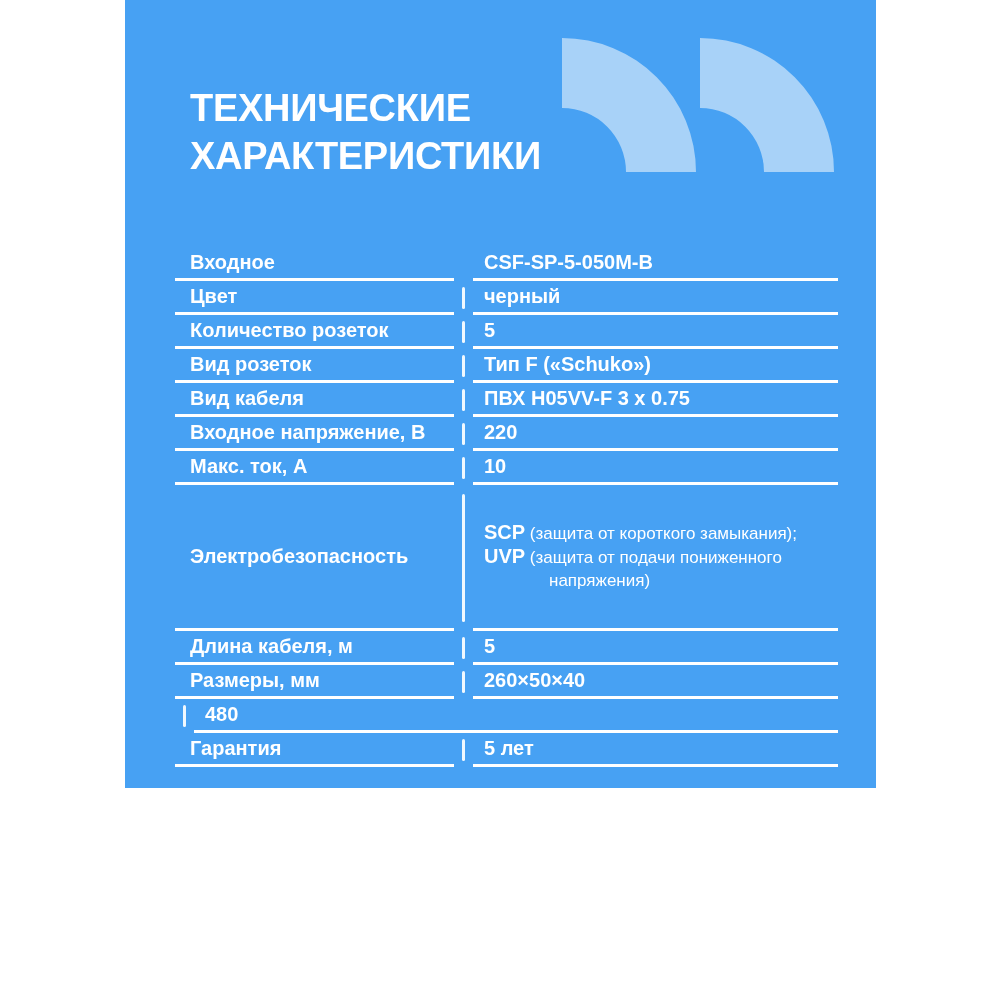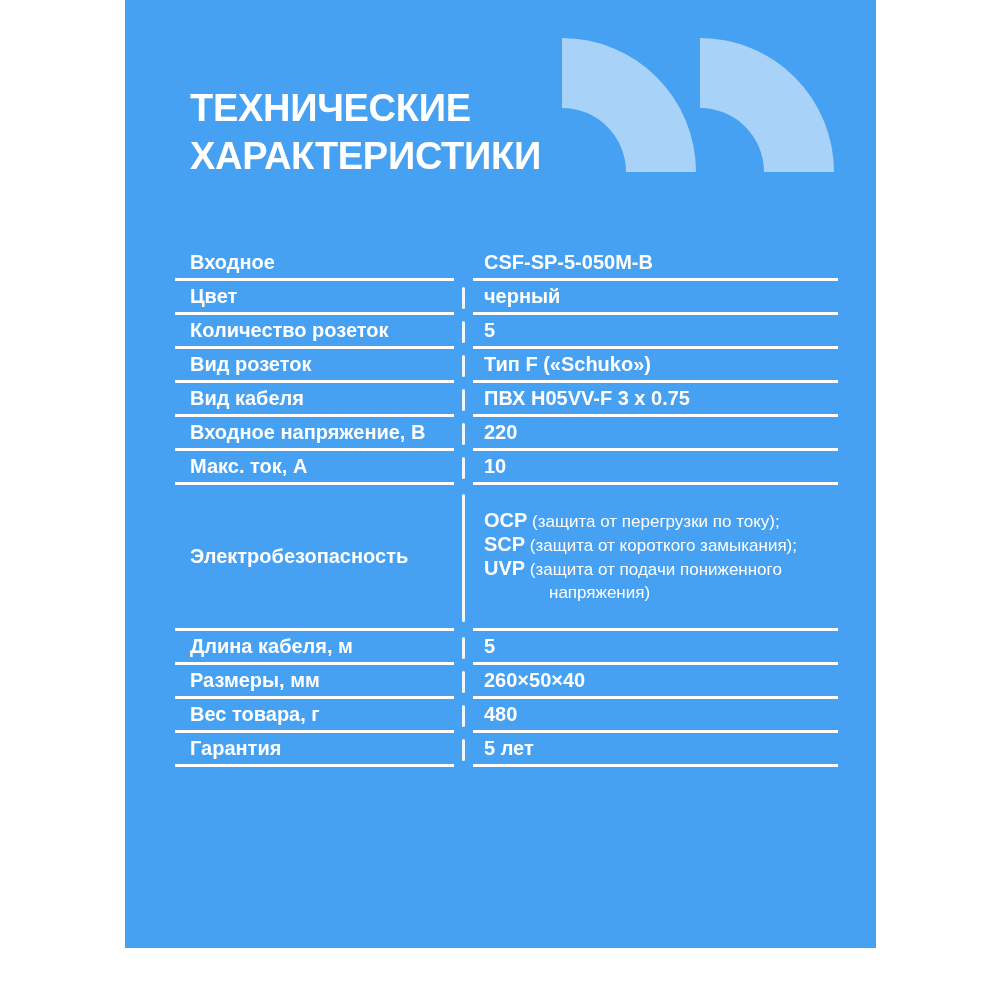--- a/index.html
+++ b/index.html
@@ -9,21 +9,21 @@
     height: 1000px;
     background: #ffffff;
     font-family: "Liberation Sans", sans-serif;
     overflow: hidden;
   }
   .card {
     position: absolute;
     left: 125px;
     top: 0;
     width: 751px;
-    height: 948px;
+    height: 788px;
     background: #47a1f3;
   }
   .title {
     position: absolute;
     left: 65px;
     top: 84px;
     color: #ffffff;
     font-size: 38px;
     line-height: 48px;
     font-weight: 700;
@@ -160,41 +160,39 @@
           <div class="sep-bar"></div>
         </div>
         <div class="cell cell--value">10</div>
       </div>
       <div class="row row--tall">
         <div class="cell cell--label">Электробезопасность</div>
         <div class="gapcol">
           <div class="sep-bar"></div>
         </div>
         <div class="cell cell--value">
-          <div class="safety-item"><span class="safety-code">OCP</span><span> (защита от перегрузки по току);</span></div>
           <div class="safety-item"><span class="safety-code">SCP</span><span> (защита от короткого замыкания);</span></div>
           <div class="safety-item"><span class="safety-code">UVP</span><span> (защита от подачи пониженного напряжения)</span></div>
         </div>
       </div>
       <div class="row">
         <div class="cell cell--label">Длина кабеля, м</div>
         <div class="gapcol">
           <div class="sep-bar"></div>
         </div>
         <div class="cell cell--value">5</div>
       </div>
       <div class="row">
         <div class="cell cell--label">Размеры, мм</div>
         <div class="gapcol">
           <div class="sep-bar"></div>
         </div>
         <div class="cell cell--value">260×50×40</div>
       </div>
       <div class="row">
-        <div class="cell cell--label">Вес товара, г</div>
         <div class="gapcol">
           <div class="sep-bar"></div>
         </div>
         <div class="cell cell--value">480</div>
       </div>
       <div class="row">
         <div class="cell cell--label">Гарантия</div>
         <div class="gapcol">
           <div class="sep-bar"></div>
         </div>

